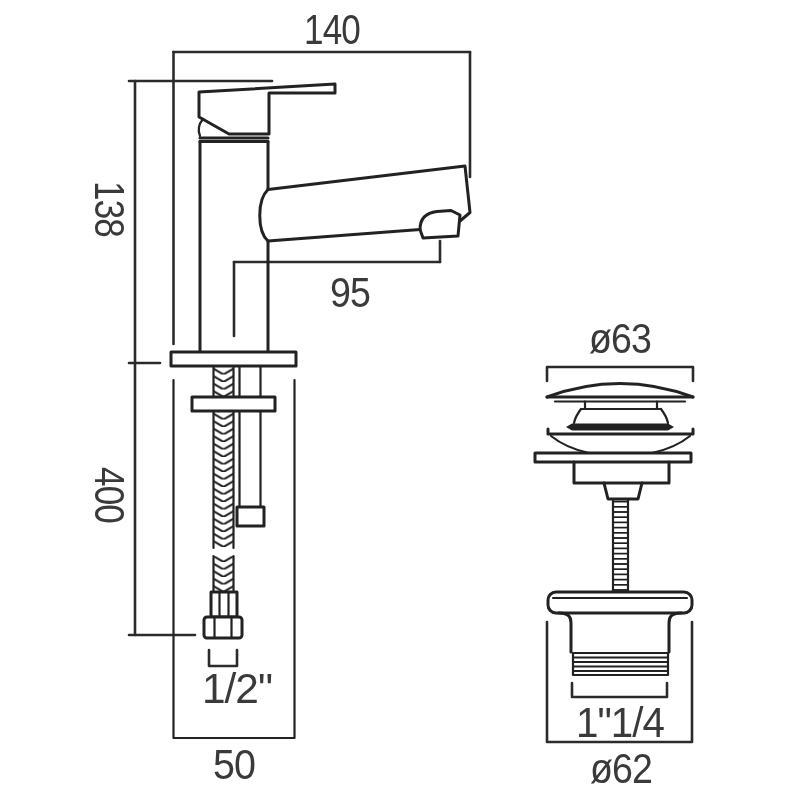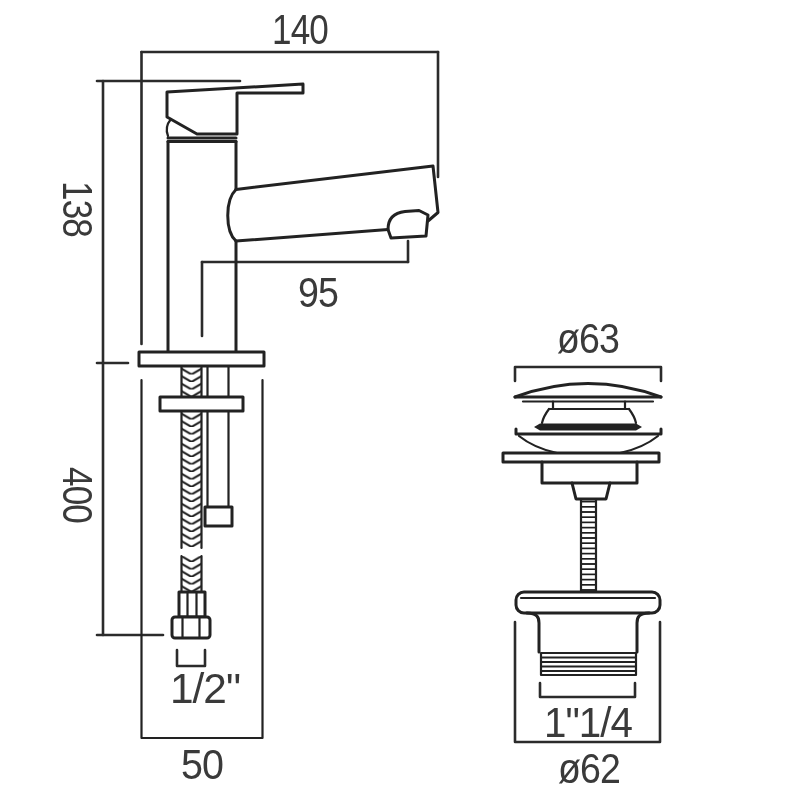--- a/index.html
+++ b/index.html
@@ -6,20 +6,21 @@
     margin: 0;
     padding: 0;
     background: #ffffff;
   }
   .stage {
     position: relative;
     width: 664px;
     height: 800px;
     background: #ffffff;
     overflow: hidden;
+    padding-left: 32px;
   }
   svg { display: block; }
   .dim-text {
     font-family: "Liberation Sans", "DejaVu Sans", sans-serif;
     fill: #3a3a3a;
     font-size: 42px;
     letter-spacing: -1px;
   }
   .dim-text-sm {
     font-family: "Liberation Sans", "DejaVu Sans", sans-serif;

